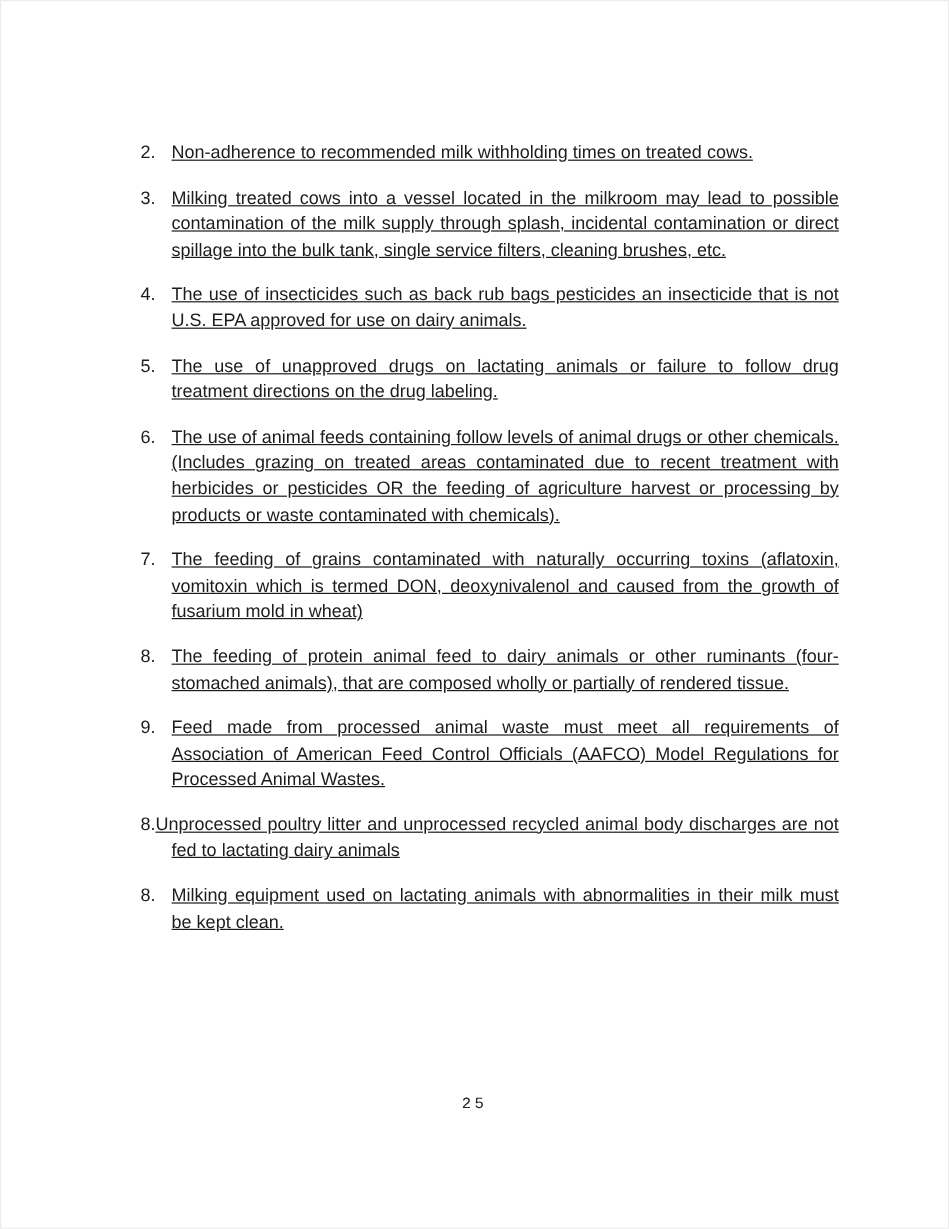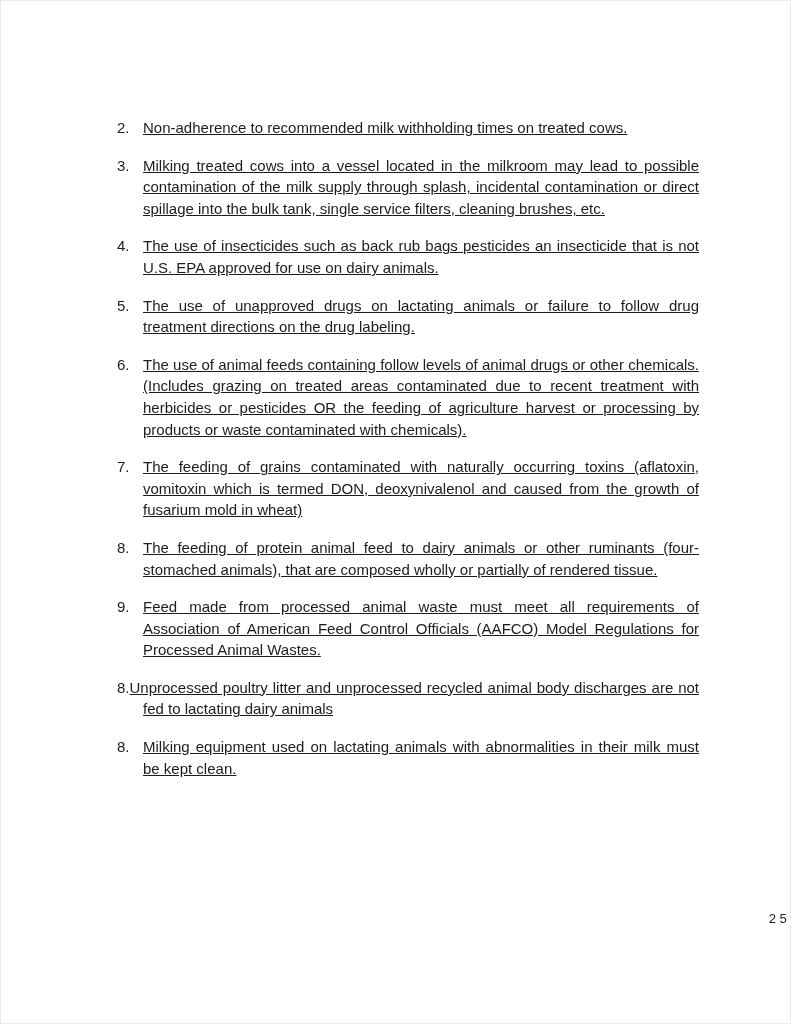--- a/index.html
+++ b/index.html
@@ -39,21 +39,21 @@
     text-indent: 0;
   }
   .item.tight .item-num {
     min-width: 0;
   }
   .page-number {
     position: absolute;
     left: 0;
     right: 0;
     top: 911px;
-    text-align: right;
+    text-align: center;
     font-family: "Liberation Mono", monospace;
     font-size: 13px;
     letter-spacing: 3px;
     color: #222222;
   }
 </style>
 </head>
 <body>
 
 <div class="page">

